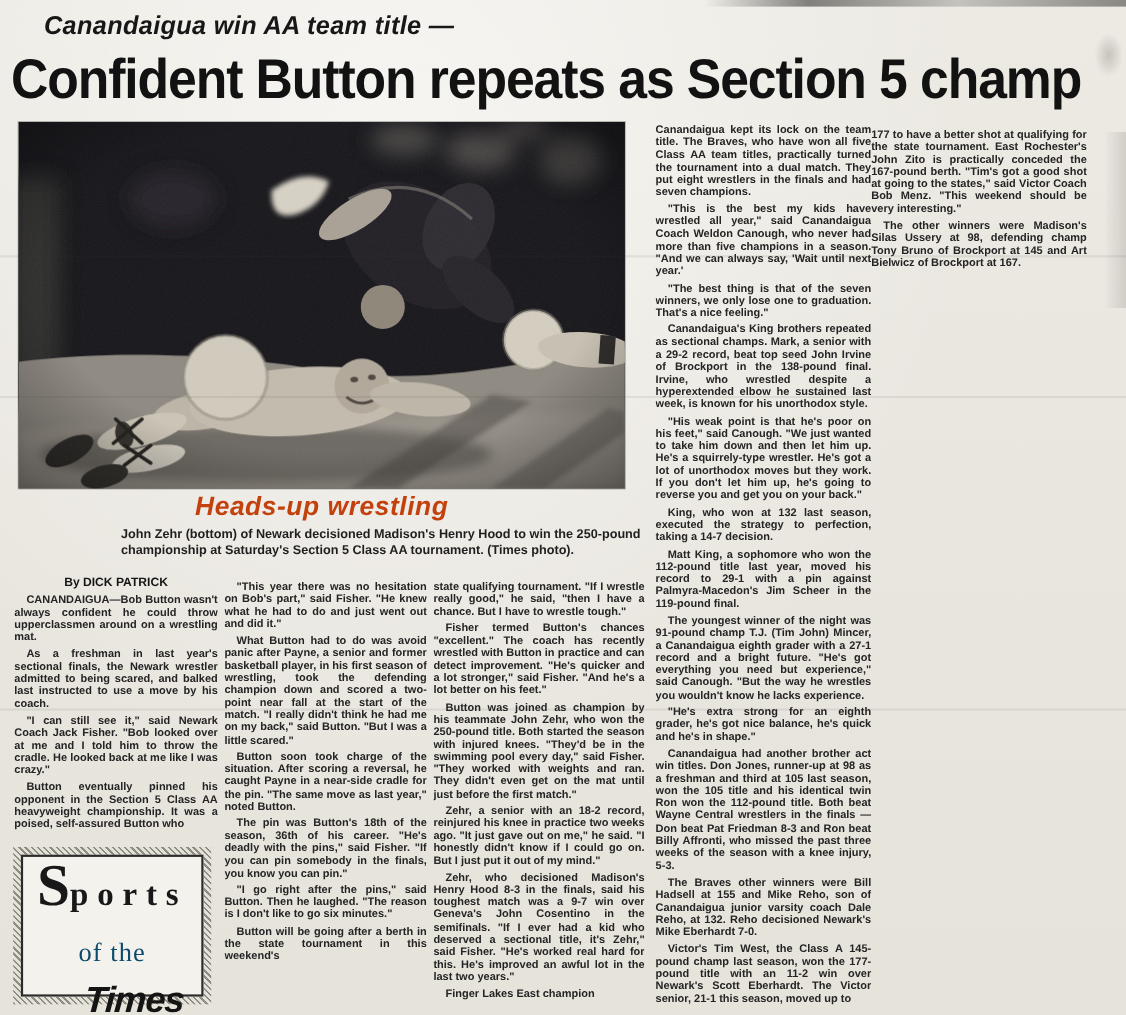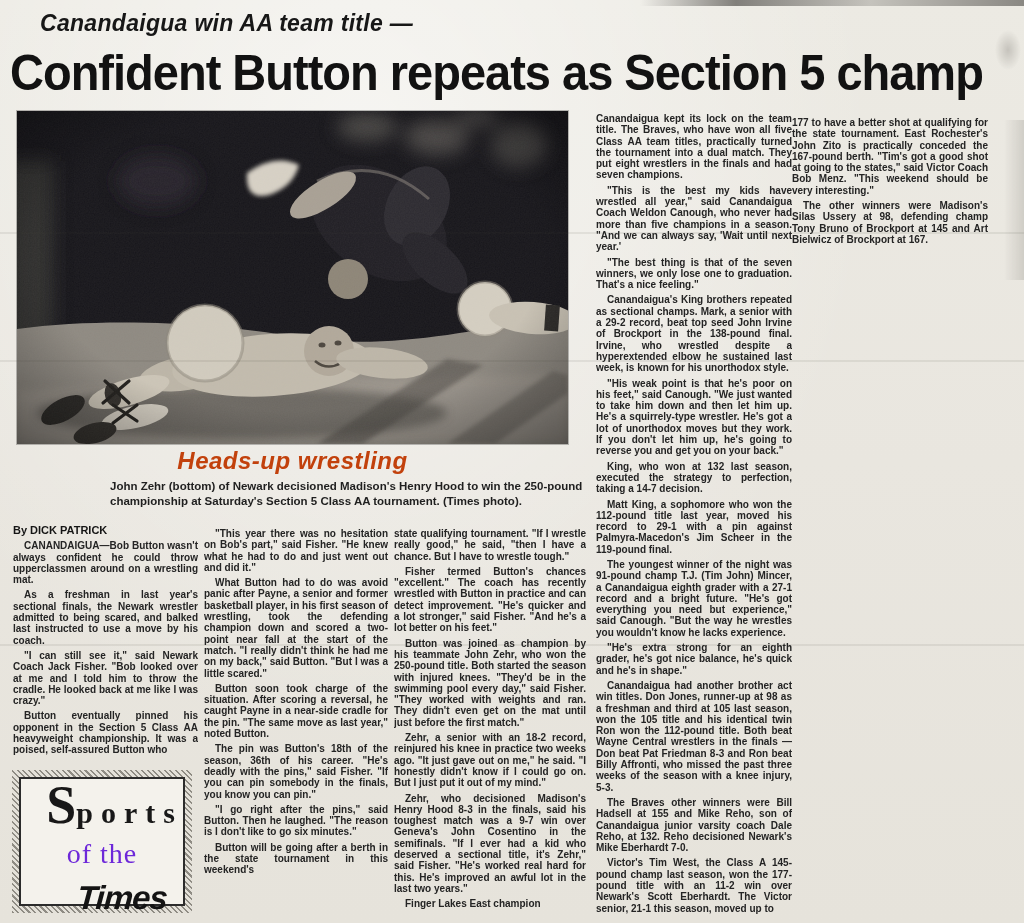--- a/index.html
+++ b/index.html
@@ -30,42 +30,42 @@
   .photo-caption{
     position:absolute;left:62px;top:479px;width:486px;font-size:11.5px;font-weight:700;
     line-height:1.32;color:#1f1f1f;margin-left:48px;
   }
   .col{
     position:absolute;font-size:10px;font-weight:700;line-height:11.3px;
     text-align:justify;color:#242424;overflow:hidden;
   }
   .col p{margin:4px 0 3px 0;text-indent:11px;}
   .col p.noindent{text-indent:0;}
-  .byline{text-indent:0 !important;font-size:11px;margin:0 0 4px 0;color:#151515;}
+  .byline{text-align:center;text-indent:0 !important;font-size:11px;margin:0 0 4px 0;color:#151515;}
   #col1{left:13px;top:521px;width:185px;height:248px;}
   #col2{left:204px;top:524px;width:184px;height:399px;}
   #col3{left:394px;top:524px;width:192px;height:399px;}
   #col4{left:596px;top:109px;width:196px;height:814px;}
   #col5{left:792px;top:113px;width:196px;height:300px;}
   .sports-box{
     position:absolute;left:12px;top:770px;width:180px;height:143px;box-sizing:border-box;
     border:7px solid transparent;
     background:
       linear-gradient(#f2f0ea,#f2f0ea) padding-box,
       repeating-linear-gradient(45deg,#8f8c84 0 1.5px,#e4e1d9 1.5px 4px) border-box;
   }
   .sports-inner{
     box-sizing:border-box;width:100%;height:100%;border:2px solid #2b2b2b;
     background:#f4f2ec;padding-top:2px;
   }
-  .sports-line1{text-align:right;font-family:"Liberation Serif",serif;color:#181818;line-height:.9;}
+  .sports-line1{text-align:center;font-family:"Liberation Serif",serif;color:#181818;line-height:.9;}
   .sports-initial{font-size:54px;font-weight:700;}
   .sports-rest{font-size:30px;font-weight:700;letter-spacing:8px;}
-  .sports-line2{text-align:center;font-family:"Liberation Serif",serif;font-size:28px;
-    color:#6d28d9;margin-top:8px;letter-spacing:1px;}
+  .sports-line2{text-align:center;font-family:"Liberation Serif",serif;font-size:24px;
+    color:#0c4a6e;margin-top:24px;letter-spacing:1px;}
   .sports-line3{text-align:right;padding-right:16px;font-size:33px;font-weight:700;font-style:italic;
     color:#141414;margin-top:9px;letter-spacing:-1px;transform:skewX(-4deg);}
   .crease{position:absolute;left:0;width:1024px;height:2px;background:rgba(70,64,58,.09);}
   #crease1{top:232px;}
   #crease2{top:360px;}
   #crease3{top:644px;}
   .smudge{position:absolute;pointer-events:none;}
   #smudge-top{left:640px;top:0;width:384px;height:6px;
     background:linear-gradient(90deg,rgba(40,38,35,0) 0%,rgba(40,38,35,.55) 25%,rgba(40,38,35,.2) 60%,rgba(40,38,35,.5) 100%);}
   #smudge-right{left:1004px;top:120px;width:20px;height:160px;

